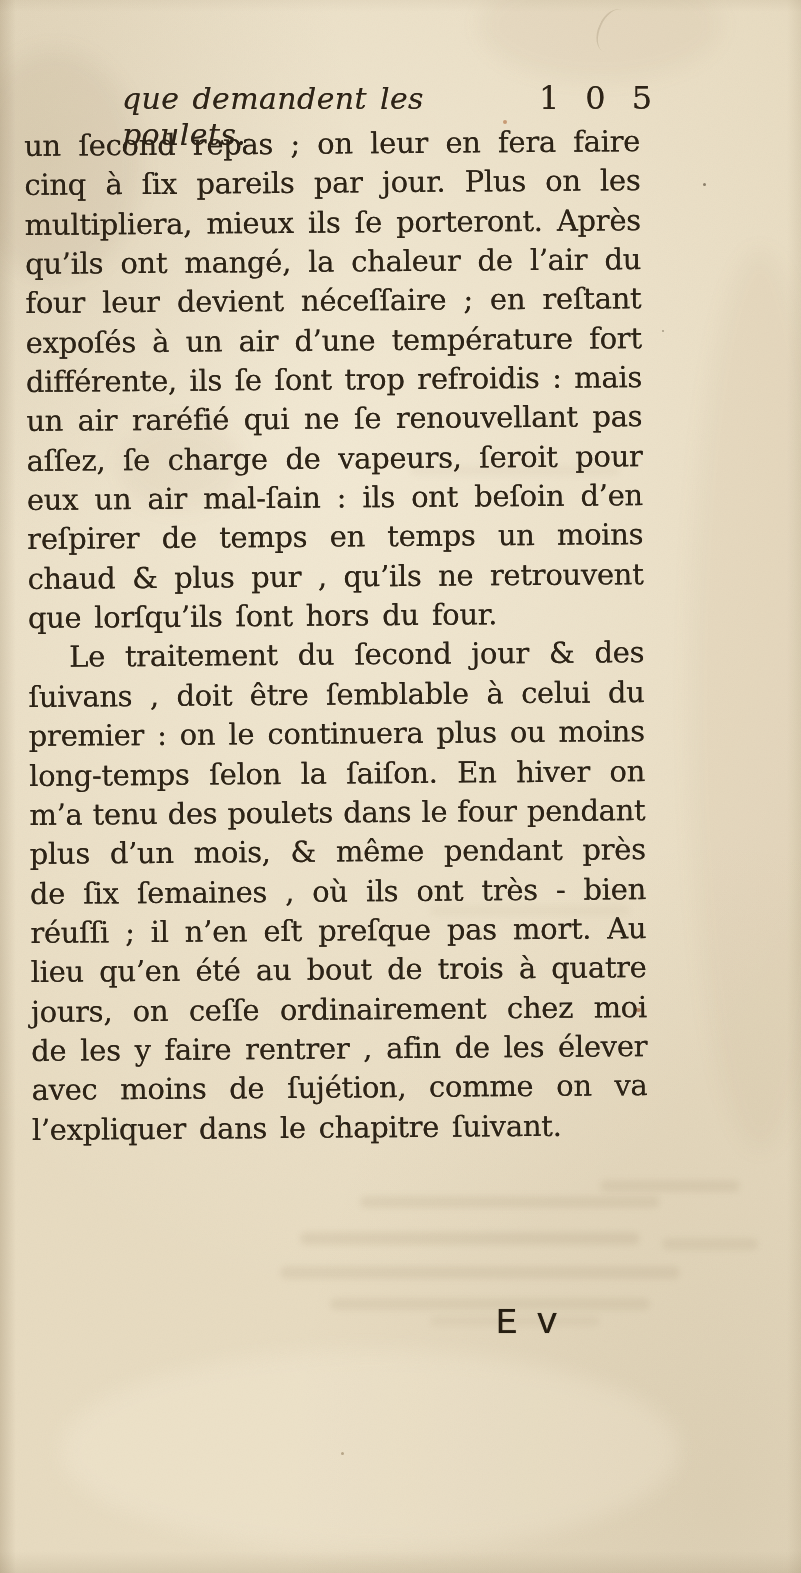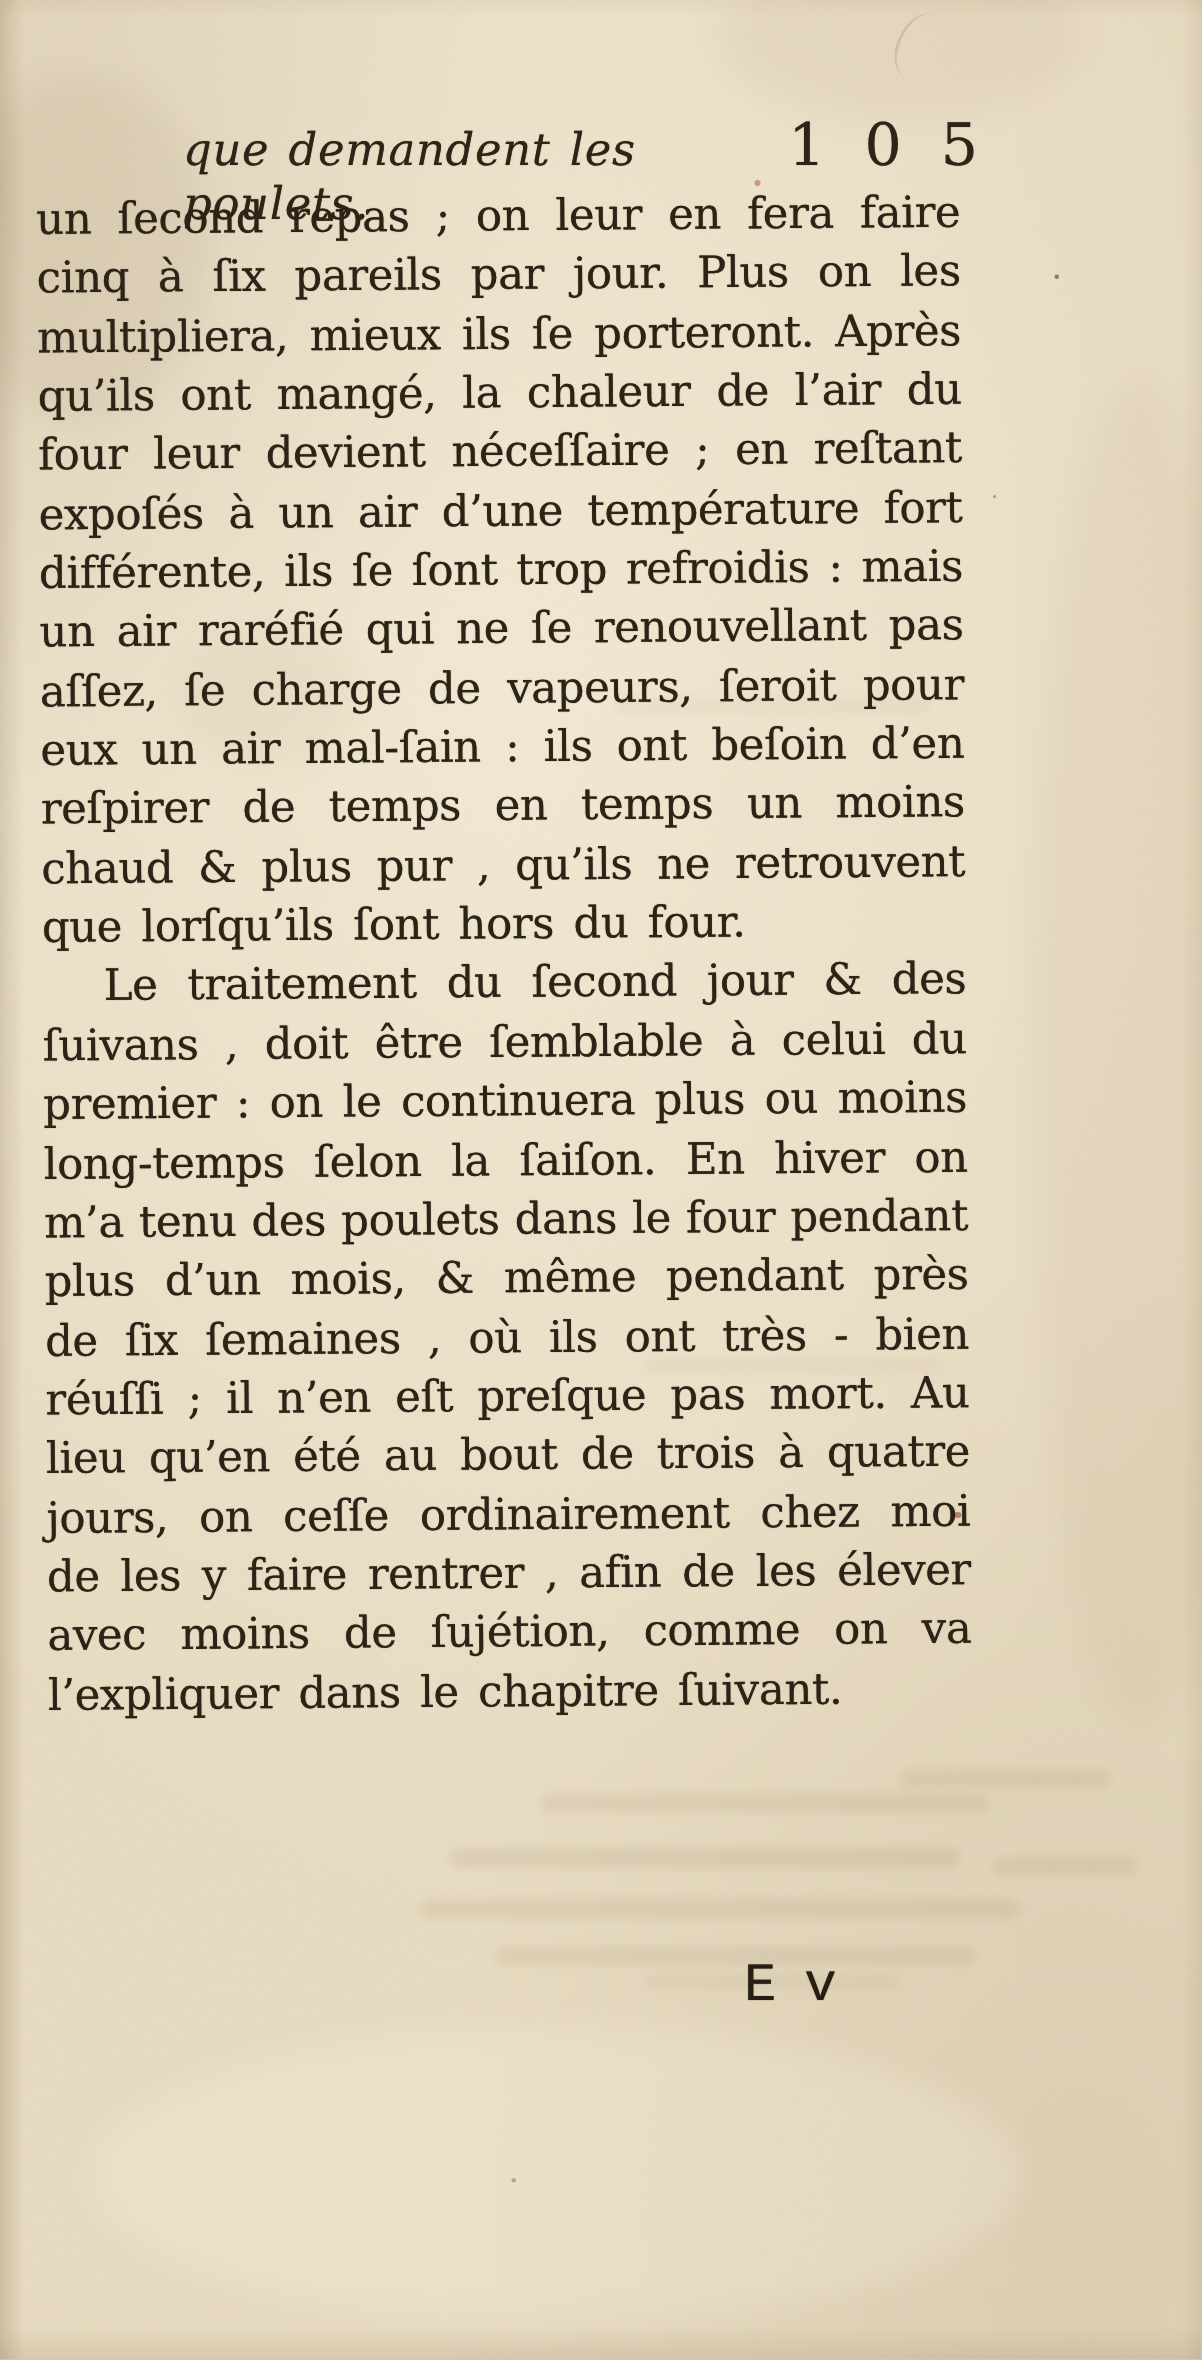--- a/index.html
+++ b/index.html
@@ -24,21 +24,21 @@
   .b5{left:120px;top:420px;width:120px;height:90px;background:rgba(130,104,64,.05);}
 
   .crease{position:absolute;left:598px;top:8px;width:28px;height:46px;
     border-left:2px solid rgba(110,88,55,.30);border-radius:50%;
     transform:rotate(24deg);opacity:.6;pointer-events:none;}
 
   .header{position:absolute;left:122px;top:80px;width:530px;
     display:flex;justify-content:space-between;align-items:baseline;color:#2b2115;}
   .title{font-style:italic;font-size:30px;line-height:36px;letter-spacing:.4px;word-spacing:3px;
     text-shadow:0 0 .6px rgba(43,33,21,.70);}
-  .pagenum{font-size:39px;line-height:36px;letter-spacing:26px;margin-right:-26px;
+  .pagenum{font-size:32px;line-height:36px;letter-spacing:26px;margin-right:-26px;
     text-shadow:0 0 .6px rgba(43,33,21,.70);}
 
   .body{position:absolute;left:24px;top:127px;width:616px;
     font-size:29px;line-height:39.35px;color:#2a2115;
     letter-spacing:-0.3px;word-spacing:1px;
     text-shadow:0 0 .6px rgba(42,33,21,.78);
     transform:rotate(-0.45deg);transform-origin:0 0;}
   .ln{text-align:justify;text-align-last:justify;height:39.35px;}
   .ln.end{text-align:left;text-align-last:left;word-spacing:4px;}
   .ln.ind{text-indent:41px;}

